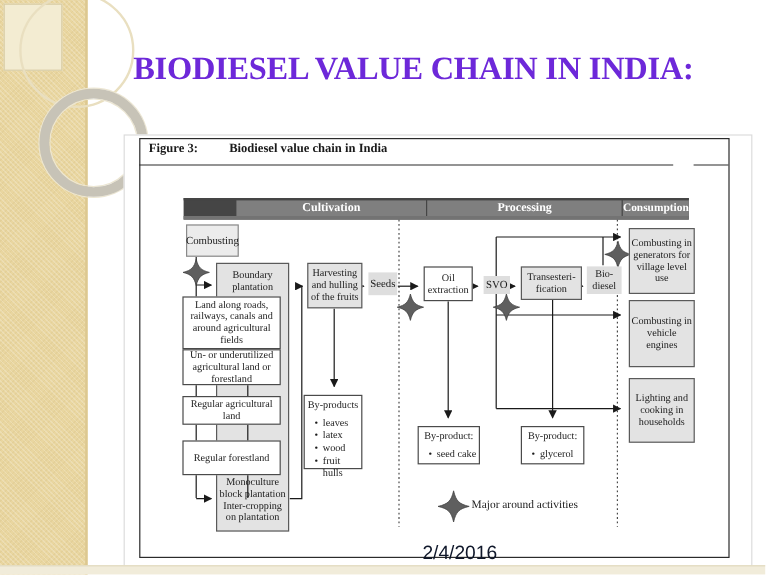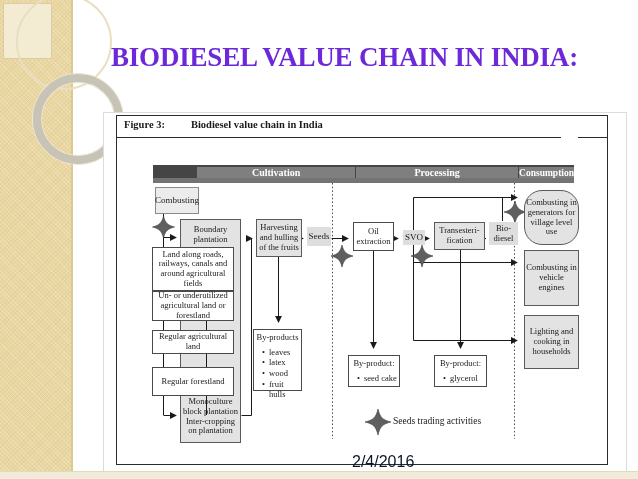--- a/index.html
+++ b/index.html
@@ -29,21 +29,21 @@
     font-size:12px;color:#4d7c0f;z-index:3;margin-top:31px;}
   
   .panel{position:absolute;left:103px;top:88px;width:522px;height:361px;background:#fff;
     border:1px solid #dcdcdc;z-index:2;margin-top:24px;}
   .panel *{box-sizing:border-box;}
   .caption{position:absolute;left:20px;top:6px;font-size:10.5px;font-weight:bold;z-index:3;white-space:nowrap;}
   .cap-title{margin-left:26px;}
   svg.lines{position:absolute;left:0;top:0;z-index:2;pointer-events:none;}
   
   .colhead{position:absolute;left:49px;top:52px;width:421px;height:18px;display:flex;gap:1px;
-    background:#454545;border-top:2px solid #454545;border-bottom:5px solid #737373;z-index:3;padding-left:44px;}
+    background:#454545;border-top:2px solid #454545;border-bottom:3px solid #737373;z-index:3;padding-left:44px;}
   .colhead .col{background:#7f7f7f;color:#fff;font-weight:bold;font-size:10px;
     display:flex;align-items:center;justify-content:center;}
   .col.c1{width:178px;} .col.c2{width:182px;} .col.c3{width:59px;font-size:9.5px;}
   
   .bx{position:absolute;display:flex;align-items:center;justify-content:center;
     text-align:center;font-size:8.5px;line-height:1.14;z-index:3;padding:1px;}
   .fill-gray{background:#e3e3e3;border:1px solid #5a5a5a;}
   .fill-white{background:#ffffff;border:1px solid #4a4a4a;}
   .lbl{background:#dedede;border:none;font-size:9px;z-index:3;}
   .tallgray{position:absolute;left:76px;top:106px;width:61px;height:224px;
@@ -54,21 +54,21 @@
   .land1{left:48px;top:134px;width:82px;height:44px;}
   .land2{left:48px;top:178px;width:82px;height:30px;}
   .land3{left:48px;top:217px;width:82px;height:24px;}
   .land4{left:48px;top:254px;width:82px;height:29px;}
   .harvest{left:152px;top:106px;width:46px;height:38px;}
   .seeds{left:203px;top:114px;width:24px;height:19px;}
   .oil{left:249px;top:109px;width:41px;height:29px;}
   .svo{left:299px;top:117px;width:22px;height:15px;}
   .trans{left:330px;top:109px;width:51px;height:28px;}
   .bio{left:385px;top:109px;width:29px;height:23px;font-size:8.5px;}
-  .cons1{left:420px;top:77px;width:55px;height:55px;border-radius:18px;}
+  .cons1{left:420px;top:77px;width:55px;height:55px;}
   .cons2{left:420px;top:137px;width:55px;height:56px;}
   .cons3{left:420px;top:202px;width:55px;height:54px;}
   
   .byp{position:absolute;z-index:3;background:#fff;border:1px solid #4a4a4a;
     font-size:8.5px;line-height:1.15;padding:3px 2px 2px;}
   .byp .t{text-align:center;margin-bottom:4px;}
   .byp ul{list-style:none;margin:0;padding:0 0 0 6px;}
   .byp li{padding-left:7px;position:relative;font-size:8.5px;line-height:1.25;}
   .byp li::before{content:"\2022";position:absolute;left:0;top:0;}
   .byp1{left:149px;top:216px;width:49px;height:62px;}
@@ -182,19 +182,19 @@
           <li>seed cake</li>
         </ul>
     </div>
     <div class="byp byp3">
       <div class="t">By-product:</div>
       <ul>
           <li>glycerol</li>
         </ul>
     </div>
 
-    <div class="legend-label">Seeds trading activities</div>
+    <div class="legend-label">Major around activities</div>
   </div>
 
   <div class="slide-date">2/4/2016</div>
   <div class="page-num">72</div>
   <div class="bottom-strip"></div>
 </div>
 
 </body></html>

